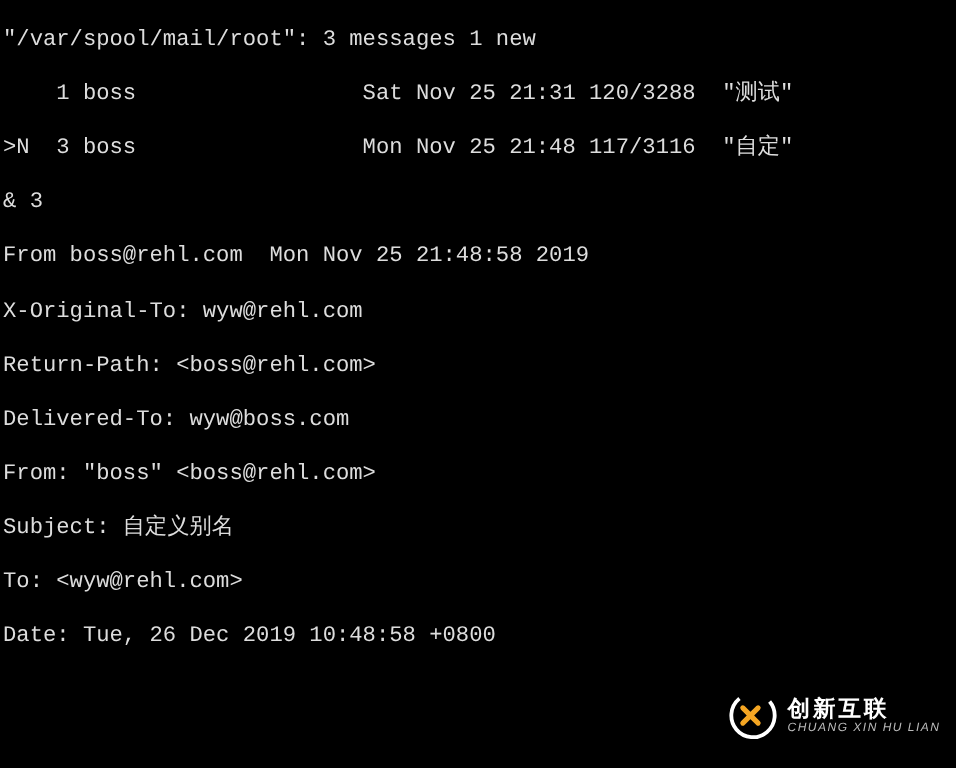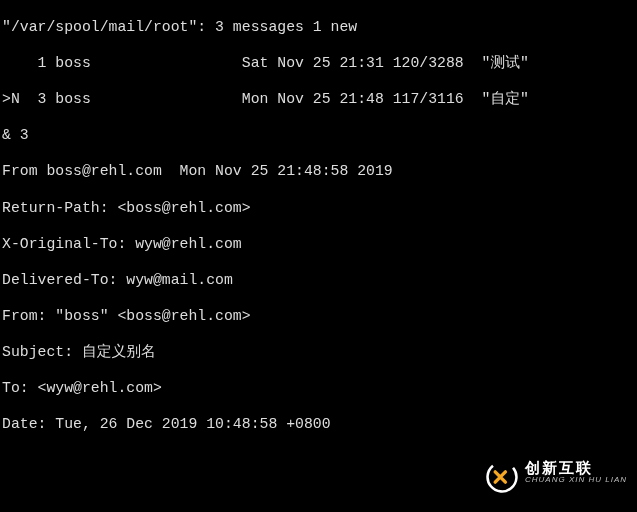--- a/index.html
+++ b/index.html
@@ -18,20 +18,21 @@
   .terminal {
     padding: 0 2px;
     white-space: pre;
   }
   .line { display: block; }
   .watermark {
     position: absolute;
     right: 10px;
     bottom: 18px;
     display: flex;
+    align-items: center;
     gap: 6px;
   }
   .watermark .logo {
     width: 34px;
     height: 34px;
   }
   .watermark .txt {
     display: flex;
     flex-direction: column;
     line-height: 1.05;
@@ -53,23 +54,23 @@
 </style>
 </head>
 <body>
 
 <div class="terminal">
 <span class="line">"/var/spool/mail/root": 3 messages 1 new</span>
 <span class="line">    1 boss                 Sat Nov 25 21:31 120/3288  "测试"</span>
 <span class="line">&gt;N  3 boss                 Mon Nov 25 21:48 117/3116  "自定"</span>
 <span class="line">&amp; 3</span>
 <span class="line">From boss@rehl.com  Mon Nov 25 21:48:58 2019</span>
+<span class="line">X-Original-To: wyw@rehl.com</span>
 <span class="line">Return-Path: &lt;boss@rehl.com&gt;</span>
-<span class="line">X-Original-To: wyw@rehl.com</span>
-<span class="line">Delivered-To: wyw@mail.com</span>
+<span class="line">Delivered-To: wyw@boss.com</span>
 <span class="line">From: "boss" &lt;boss@rehl.com&gt;</span>
 <span class="line">Subject: 自定义别名</span>
 <span class="line">To: &lt;wyw@rehl.com&gt;</span>
 <span class="line">Date: Tue, 26 Dec 2019 10:48:58 +0800</span>
 
 
 
 
 
 

